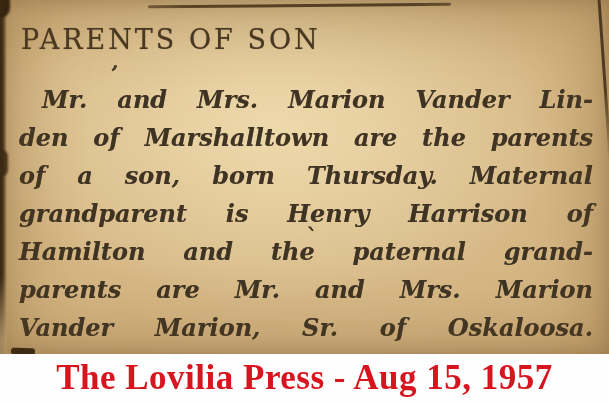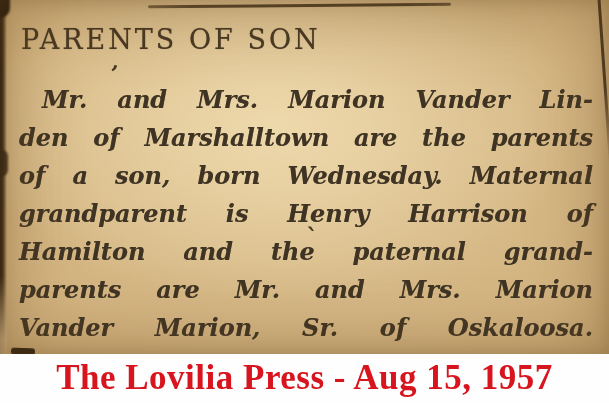--- a/index.html
+++ b/index.html
@@ -165,21 +165,21 @@
     <div class="left-edge"></div>
     <div class="corner-tl"></div>
     <div class="edge-nick"></div>
     <div class="smudge-bl"></div>
 
     <h1 class="headline">PARENTS OF SON</h1>
 
     <div class="article">
       <div class="line indent">Mr. and Mrs. Marion Vander Lin-</div>
       <div class="line">den of Marshalltown are the parents</div>
-      <div class="line">of a son, born Wednesday. Maternal</div>
+      <div class="line">of a son, born Thursday. Maternal</div>
       <div class="line">grandparent is Henry Harrison of</div>
       <div class="line">Hamilton and the paternal grand-</div>
       <div class="line">parents are Mr. and Mrs. Marion</div>
       <div class="line">Vander Marion, Sr. of Oskaloosa.</div>
     </div>
 
     <span class="stray-mark mark-1">’</span>
     <span class="stray-mark mark-2">`</span>
 
     <div class="vignette"></div>

